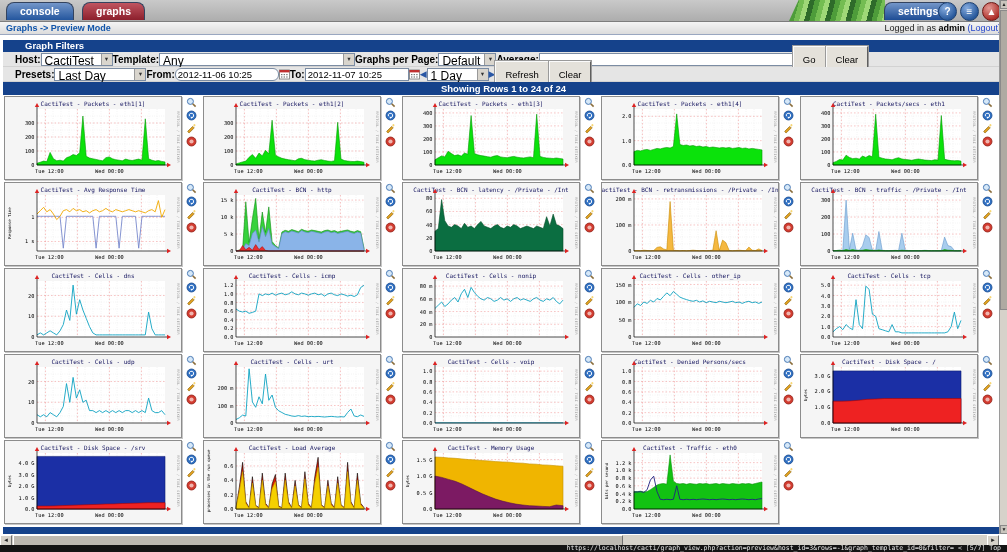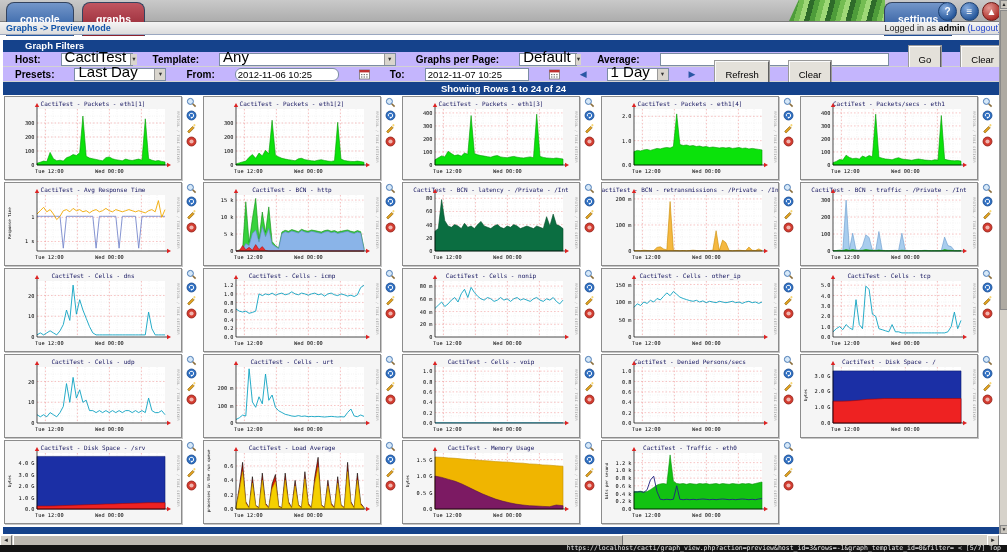--- a/index.html
+++ b/index.html
@@ -2,21 +2,21 @@
 <html><head>
 <meta charset="utf-8">
 <style>
   html,body{margin:0;padding:0;background:#888;}
   .screen{position:relative;width:1007px;height:552px;background:#ffffff;overflow:hidden;
           font-family:"Liberation Sans",sans-serif;font-size:10px;color:#000;}
 
   
   .tabstrip{position:absolute;top:0;left:0;width:1007px;height:21px;
             background:linear-gradient(#c9c9c9,#adadad);border-bottom:1px solid #7d7d7d;}
-  .tab{position:absolute;top:2px;height:17px;line-height:17px;padding:8px 13px;color:#fff;
+  .tab{position:absolute;top:2px;height:17px;line-height:17px;padding:0 13px;color:#fff;
        font-weight:bold;font-size:10.5px;border-radius:8px 8px 0 0;border:1px solid #33435f;border-bottom:none;}
   .tab-console{left:6px;background:linear-gradient(#7396c9,#24569e);}
   .tab-graphs{left:82px;background:linear-gradient(#c05560,#8c1f2c);}
   .settings-tab{left:884px;background:linear-gradient(#7396c9,#1d4c94);}
   .plant{position:absolute;right:122px;top:0;width:96px;height:21px;
          background:repeating-linear-gradient(105deg,#2e6b2a 0 5px,#4e9c3a 5px 10px,#74bd52 10px 15px,#9fd878 15px 20px);
          clip-path:polygon(0 100%,10% 0,100% 0,100% 100%);}
   .circle-btn{position:absolute;top:2px;width:17px;height:17px;border-radius:50%;
               background:radial-gradient(circle at 35% 30%,#86acdf,#27589b 72%);
               color:#fff;font-weight:bold;font-size:10px;text-align:center;line-height:17px;border:1px solid #1c3f70;}
@@ -31,27 +31,27 @@
             font-size:9px;}
   .crumb a{color:#1155aa;font-weight:bold;text-decoration:none;}
   .crumb span{color:#1155aa;font-weight:bold;}
   .login{color:#222;}
   .login b{color:#000;margin-top:10px;}
   .login a{color:#2244cc;text-decoration:none;}
 
   
   .bar{position:absolute;left:3px;width:1001px;background:#15428b;color:#fff;font-weight:bold;font-size:9.5px;}
   .filters-title{top:40px;height:12px;line-height:12px;padding-left:22px;box-sizing:border-box;}
-  .frow{position:absolute;left:3px;width:1001px;height:15px;background:#c4b5fd;border-bottom:1px solid #d2d2d2;
-        display:flex;align-items:center;gap:20px;padding-left:12px;box-sizing:border-box;}
+  .frow{position:absolute;left:3px;width:1001px;height:15px;background:#e5e5e5;border-bottom:1px solid #d2d2d2;
+        display:flex;align-items:center;gap:0;padding-left:12px;box-sizing:border-box;}
   .frow1{top:52px;}
   .frow2{top:67px;height:15px;}
   .lb{font-weight:bold;font-size:10px;white-space:nowrap;}
-  .sel{display:inline-flex;align-items:flex-end;justify-content:space-between;background:#fff;
-       border:1px solid #7b8ca3;height:13px;font-size:15px;padding-left:3px;box-sizing:border-box;white-space:nowrap;}
+  .sel{display:inline-flex;align-items:flex-start;justify-content:space-between;background:#fff;
+       border:1px solid #7b8ca3;height:13px;font-size:12px;padding-left:3px;box-sizing:border-box;white-space:nowrap;}
   .sel::after{content:"▼";font-size:5.5px;color:#333;background:#d9d5cd;border-left:1px solid #999;
               height:11px;width:10px;display:flex;align-items:center;justify-content:center;margin-left:4px;}
   .inp{background:#fff;border:1px solid #7b8ca3;height:11px;font-size:9.5px;padding:0 2px;box-sizing:content-box;}
   .btn{background:#e4e1da;border:1px solid;border-color:#fbfbfb #5f5f5f #5f5f5f #fbfbfb;outline:1px solid #9a9a9a;
        font-size:9.5px;height:27px;padding:0 9px;font-family:"Liberation Sans",sans-serif;}
   .cal{width:11px;height:11px;display:inline-block;}
   .arrbtn{color:#2a57a5;font-size:9px;line-height:9px;}
 
   .showing{top:82px;height:13px;line-height:13px;text-align:center;font-weight:bold;}
 

